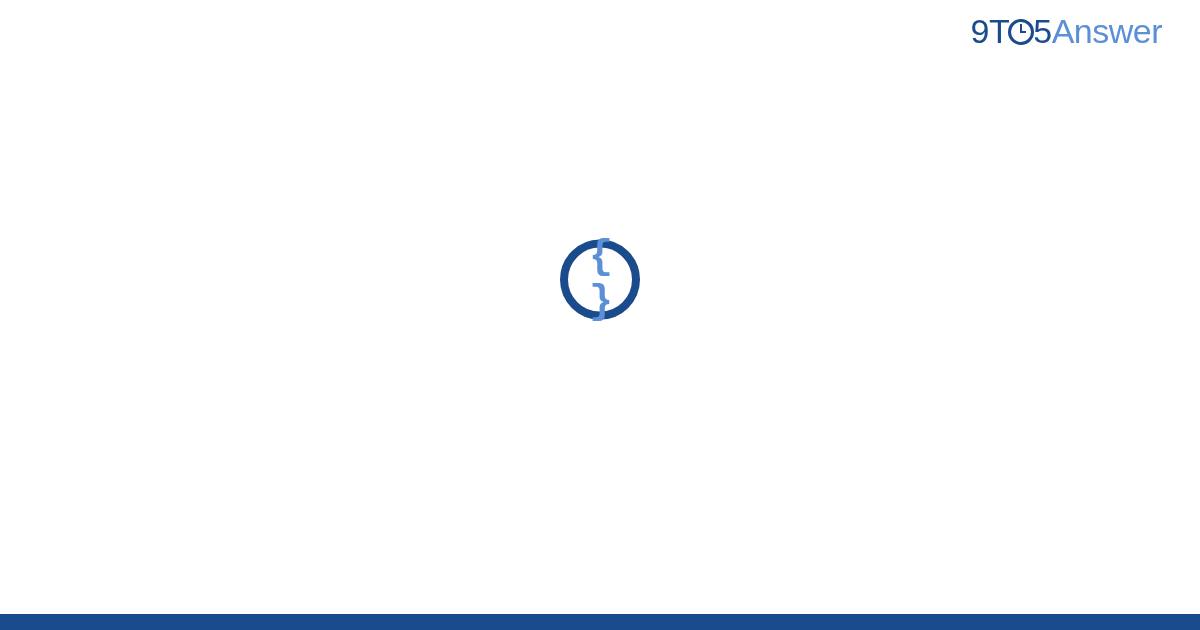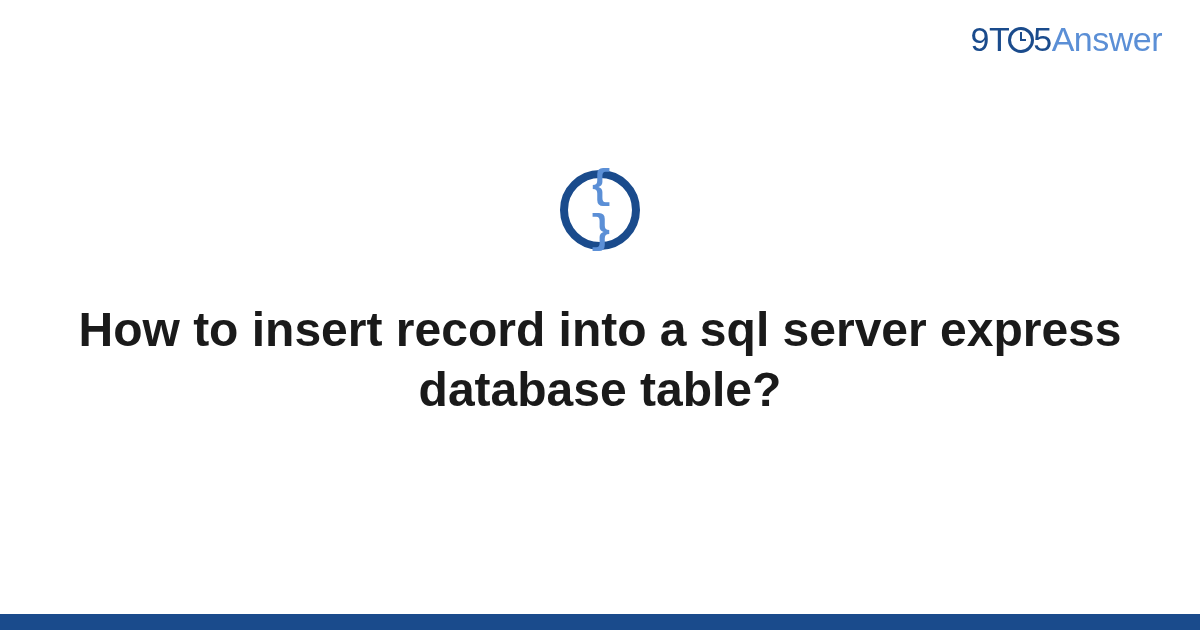--- a/index.html
+++ b/index.html
@@ -10,21 +10,21 @@
     body {
       width: 1200px;
       height: 630px;
       background: #ffffff;
       font-family: Arial, Helvetica, sans-serif;
       position: relative;
       overflow: hidden;
     }
     .brand {
       position: absolute;
-      top: 20px;
+      top: 12px;
       right: 38px;
       font-size: 34px;
       font-weight: 400;
       letter-spacing: -0.5px;
       text-align: right;
     }
     .brand .nine {
       color: #1a4b8c;
       font-weight: 500;
     }
@@ -117,16 +117,15 @@
 <div class="brand">
   <span class="nine">9T</span><span class="clock"></span><span class="five">5</span><span class="answer">Answer</span>
 </div>
 
 <div class="center-content">
   <div class="code-icon">
     <div class="ring">
       <span class="braces">{ }</span>
     </div>
   </div>
-  <h1 class="title">How to insert record into a sql server express database table?</h1>
 </div>
 
 <div class="footer-bar"></div>
 
 </body></html>

